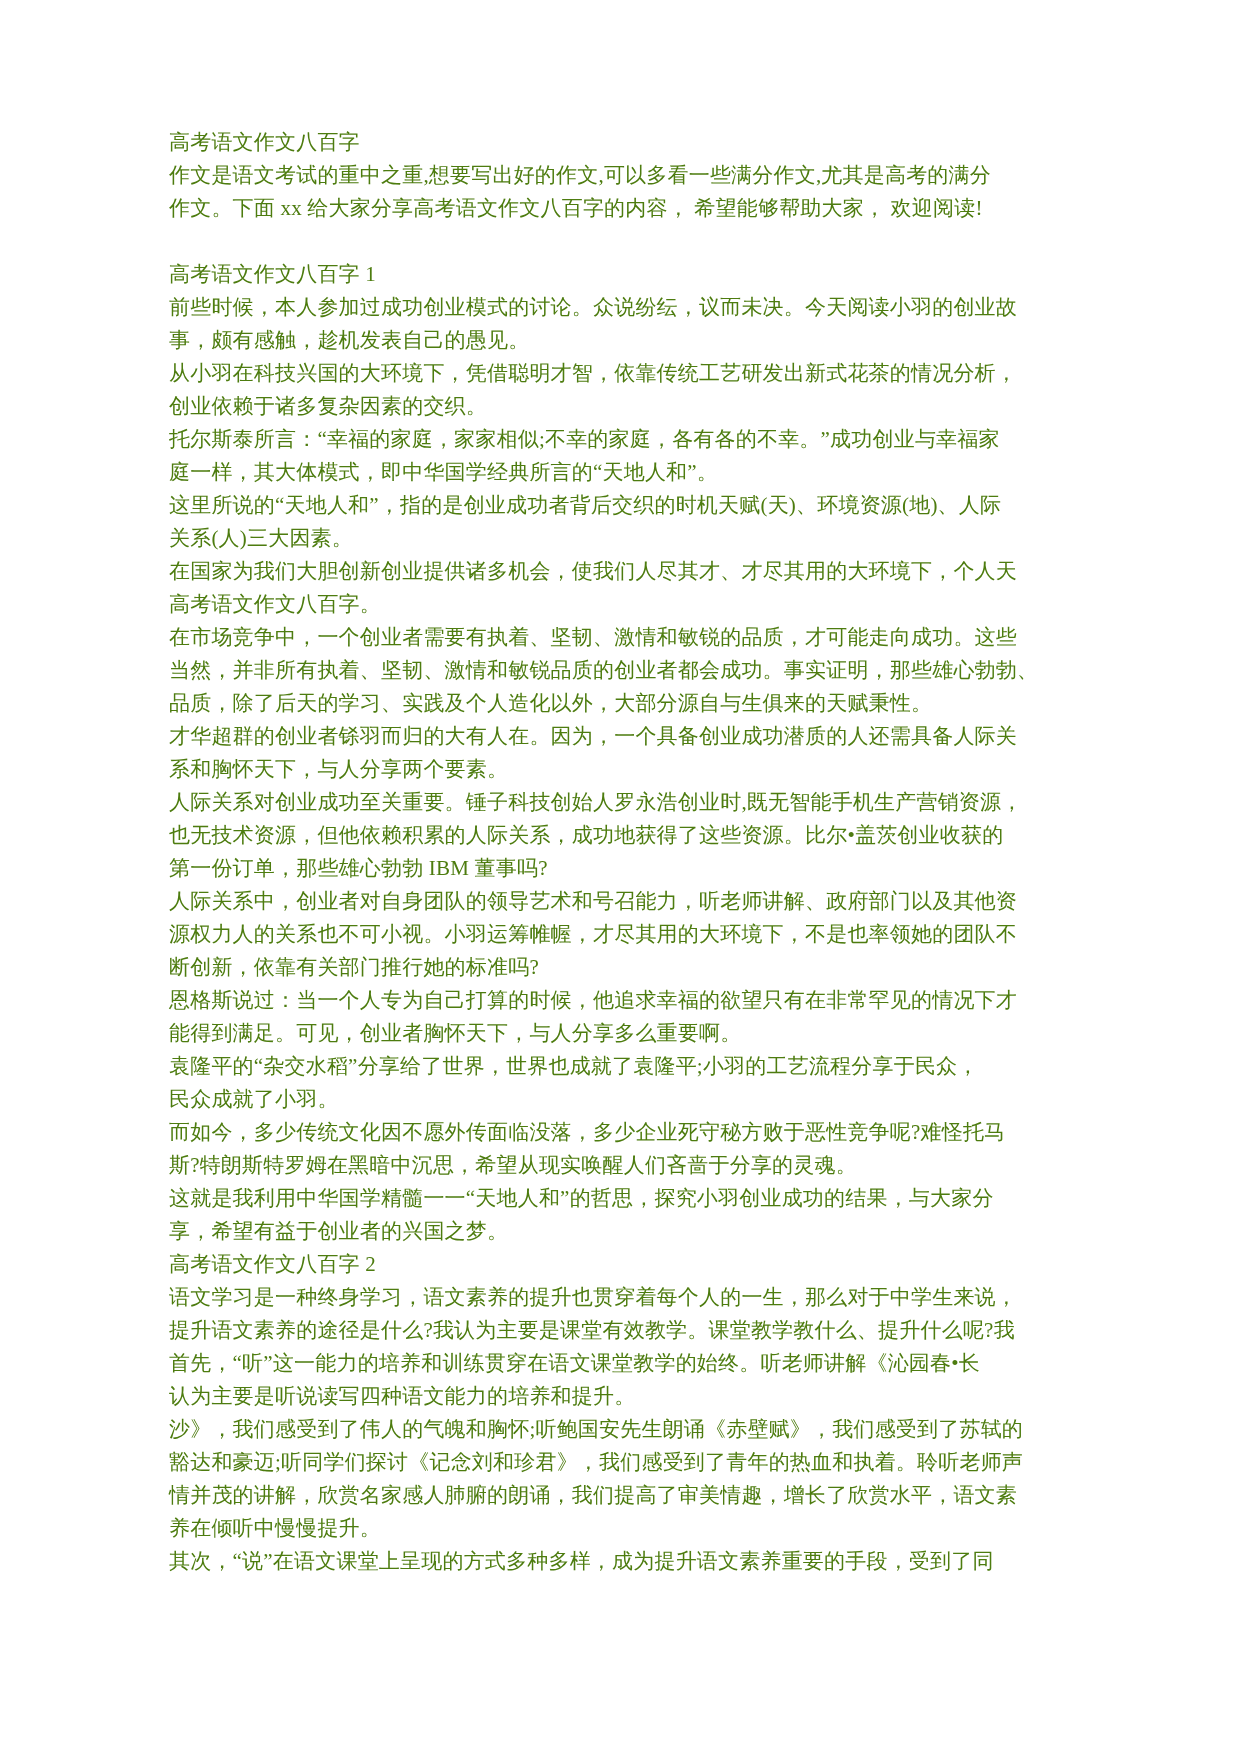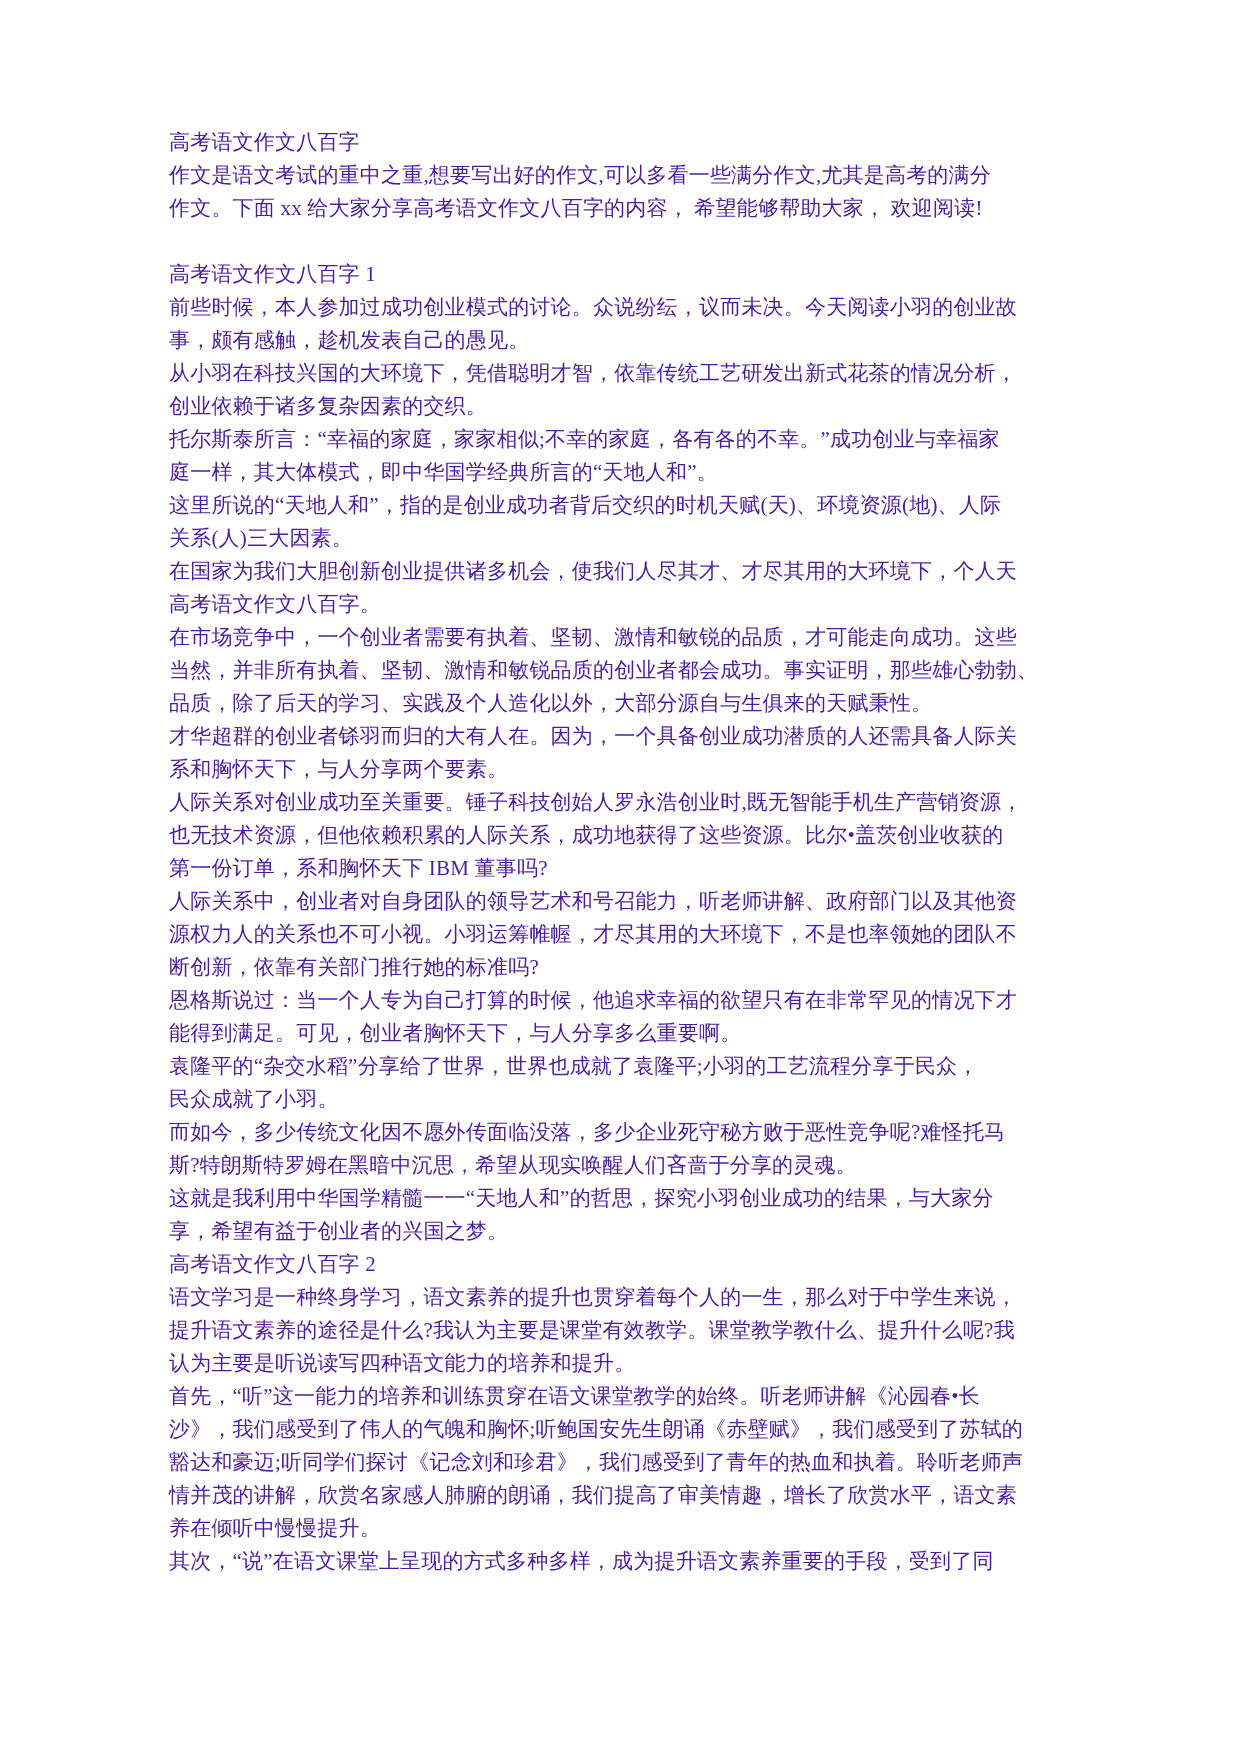--- a/index.html
+++ b/index.html
@@ -22,21 +22,21 @@
   .content {
     position: absolute;
     left: 169px;
     top: 126px;
     width: 915px;
   }
   .line {
     font-size: 21px;
     line-height: 33px;
     height: 33px;
-    color: #4c1d95;
+    color: #4d7c0f;
     letter-spacing: 0.2px;
     white-space: pre;
     font-weight: 400;
   }
   .line.blank {
     height: 33px;
   }
 </style>
 </head>
 <body>
@@ -59,36 +59,36 @@
       <div class="line">关系(人)三大因素。</div>
       <div class="line">在国家为我们大胆创新创业提供诸多机会，使我们人尽其才、才尽其用的大环境下，个人天</div>
       <div class="line">高考语文作文八百字。</div>
       <div class="line">在市场竞争中，一个创业者需要有执着、坚韧、激情和敏锐的品质，才可能走向成功。这些</div>
       <div class="line">当然，并非所有执着、坚韧、激情和敏锐品质的创业者都会成功。事实证明，那些雄心勃勃、</div>
       <div class="line">品质，除了后天的学习、实践及个人造化以外，大部分源自与生俱来的天赋秉性。</div>
       <div class="line">才华超群的创业者铩羽而归的大有人在。因为，一个具备创业成功潜质的人还需具备人际关</div>
       <div class="line">系和胸怀天下，与人分享两个要素。</div>
       <div class="line">人际关系对创业成功至关重要。锤子科技创始人罗永浩创业时,既无智能手机生产营销资源，</div>
       <div class="line">也无技术资源，但他依赖积累的人际关系，成功地获得了这些资源。比尔•盖茨创业收获的</div>
-      <div class="line">第一份订单，系和胸怀天下 IBM 董事吗?</div>
+      <div class="line">第一份订单，那些雄心勃勃 IBM 董事吗?</div>
       <div class="line">人际关系中，创业者对自身团队的领导艺术和号召能力，听老师讲解、政府部门以及其他资</div>
       <div class="line">源权力人的关系也不可小视。小羽运筹帷幄，才尽其用的大环境下，不是也率领她的团队不</div>
       <div class="line">断创新，依靠有关部门推行她的标准吗?</div>
       <div class="line">恩格斯说过：当一个人专为自己打算的时候，他追求幸福的欲望只有在非常罕见的情况下才</div>
       <div class="line">能得到满足。可见，创业者胸怀天下，与人分享多么重要啊。</div>
       <div class="line">袁隆平的“杂交水稻”分享给了世界，世界也成就了袁隆平;小羽的工艺流程分享于民众，</div>
       <div class="line">民众成就了小羽。</div>
       <div class="line">而如今，多少传统文化因不愿外传面临没落，多少企业死守秘方败于恶性竞争呢?难怪托马</div>
       <div class="line">斯?特朗斯特罗姆在黑暗中沉思，希望从现实唤醒人们吝啬于分享的灵魂。</div>
       <div class="line">这就是我利用中华国学精髓一一“天地人和”的哲思，探究小羽创业成功的结果，与大家分</div>
       <div class="line">享，希望有益于创业者的兴国之梦。</div>
       <div class="line">高考语文作文八百字 2</div>
       <div class="line">语文学习是一种终身学习，语文素养的提升也贯穿着每个人的一生，那么对于中学生来说，</div>
       <div class="line">提升语文素养的途径是什么?我认为主要是课堂有效教学。课堂教学教什么、提升什么呢?我</div>
+      <div class="line">首先，“听”这一能力的培养和训练贯穿在语文课堂教学的始终。听老师讲解《沁园春•长</div>
       <div class="line">认为主要是听说读写四种语文能力的培养和提升。</div>
-      <div class="line">首先，“听”这一能力的培养和训练贯穿在语文课堂教学的始终。听老师讲解《沁园春•长</div>
       <div class="line">沙》，我们感受到了伟人的气魄和胸怀;听鲍国安先生朗诵《赤壁赋》，我们感受到了苏轼的</div>
       <div class="line">豁达和豪迈;听同学们探讨《记念刘和珍君》，我们感受到了青年的热血和执着。聆听老师声</div>
       <div class="line">情并茂的讲解，欣赏名家感人肺腑的朗诵，我们提高了审美情趣，增长了欣赏水平，语文素</div>
       <div class="line">养在倾听中慢慢提升。</div>
       <div class="line">其次，“说”在语文课堂上呈现的方式多种多样，成为提升语文素养重要的手段，受到了同</div>
     </div>
 </div>
 
 </body></html>

